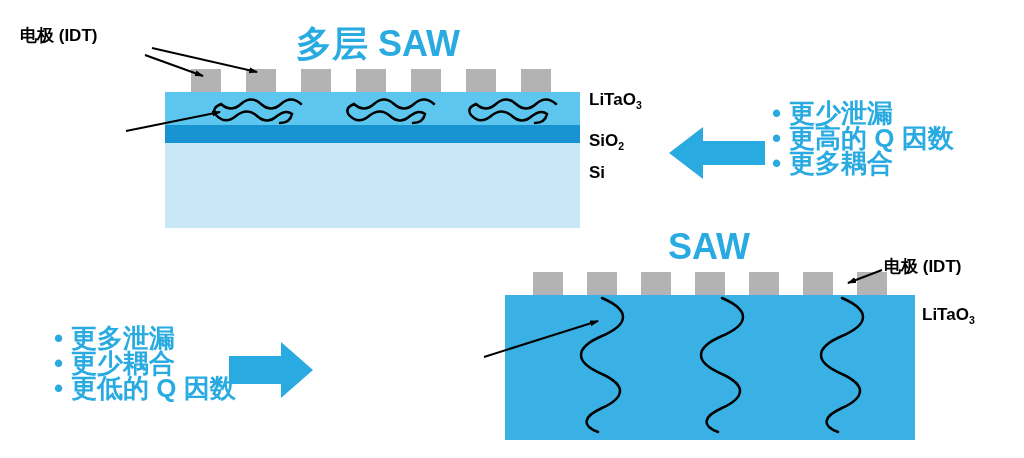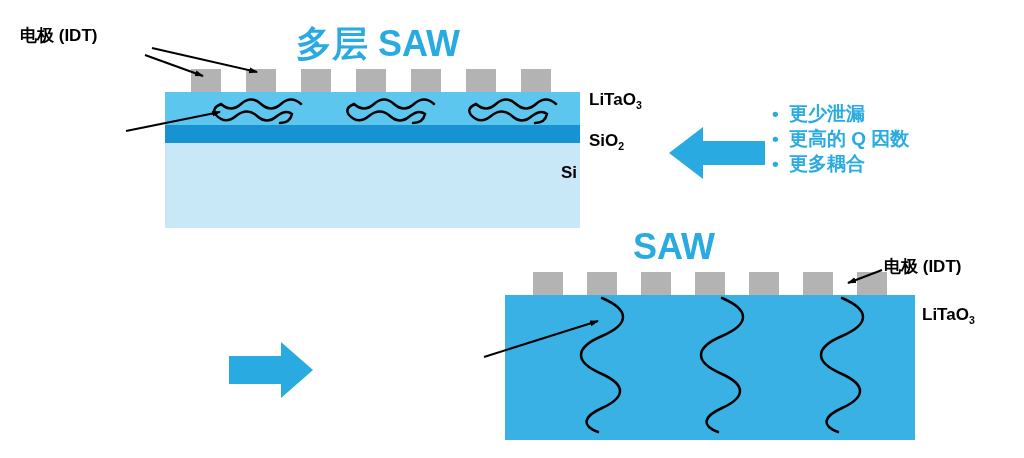--- a/index.html
+++ b/index.html
@@ -19,34 +19,34 @@
   .saw-block { position:absolute; left:505px; top:295px; width:410px; height:145px; background:var(--saw,#39B1E4); }
 
   
   .electrode { position:absolute; width:30px; height:23px; background:var(--electrode,#B3B3B3); }
   .et { top:69px; }
   .eb { top:272px; }
   .et.n1{left:191px}.et.n2{left:246px}.et.n3{left:301px}.et.n4{left:356px}.et.n5{left:411px}.et.n6{left:466px}.et.n7{left:521px}
   .eb.n1{left:533px}.eb.n2{left:587px}.eb.n3{left:641px}.eb.n4{left:695px}.eb.n5{left:749px}.eb.n6{left:803px}.eb.n7{left:857px}
 
   
-  .bullets { position:absolute; list-style:none; color:var(--accent,#29ABE2); font-weight:bold; font-size:19px; line-height:25px; }
+  .bullets { position:absolute; list-style:none; color:var(--accent,#29ABE2); font-weight:bold; font-size:26px; line-height:25px; }
   .bullets li { position:relative; padding-left:19px; white-space:nowrap; }
   .bullets li::before { content:"\2022"; position:absolute; left:2px; }
   .bullets.top { left:770px; top:101px; }
   .bullets.bottom { left:52px; top:326px; }
 
   
   .top-title { left:296px; top:20px; }
-  .bottom-title { left:633px; top:226px; }
+  .bottom-title { left:668px; top:226px; }
   .electrode-label-top { left:20px; top:24px; }
   .wave-label-top { left:18px; top:116px; }
   .l-litao3 { left:589px; top:90px; }
   .l-sio2 { left:589px; top:131px; }
-  .l-si { left:561px; top:163px; }
+  .l-si { left:589px; top:163px; }
   .electrode-label-bottom { left:884px; top:255px; }
   .l-litao3-b { left:922px; top:305px; }
   .leak-label { left:345px; top:343px; }
 
   
   .overlay { position:absolute; left:0; top:0; width:1024px; height:458px; pointer-events:none; }
   .wave { fill:none; stroke:var(--wave,#000); stroke-width:2.5; stroke-linecap:round; }
   .thin-arrow { stroke:#000; stroke-width:2; fill:none; }
   .big-arrow { fill:var(--accent,#29ABE2); }
 </style>
@@ -91,20 +91,25 @@
   <div class="electrode eb n2"></div>
   <div class="electrode eb n3"></div>
   <div class="electrode eb n4"></div>
   <div class="electrode eb n5"></div>
   <div class="electrode eb n6"></div>
   <div class="electrode eb n7"></div>
 
   <div class="lbl l-litao3-b"><span>LiTaO</span><sub>3</sub></div>
 
 
+  <ul class="bullets bottom">
+    <li>更多泄漏</li>
+    <li>更少耦合</li>
+    <li>更低的 Q 因数</li>
+  </ul>
 
   <svg class="overlay" viewBox="0 0 1024 458">
     <defs>
       <marker id="ah" markerWidth="10" markerHeight="8" refX="8" refY="3" orient="auto" markerUnits="userSpaceOnUse">
         <path d="M0,0 L9,3 L0,6 Z" fill="#000"></path>
       </marker>
       <path id="hwave" class="wave" d="M96,6 Q86,-3 76,6 Q66,15 56,6 Q46,-3 36,6 Q26,15 16,6 Q6,10 11,17 Q20,27 31,18 Q42,9 52,18 Q62,27 72,18 Q81,11 87,16 Q85,25 75,25"></path>
       <path id="vwave" class="wave" d="M34,0 C62,12 62,26 34,38 C6,50 6,64 34,76 C58,87 58,99 34,110 C14,119 14,128 30,134"></path>
     </defs>
 

